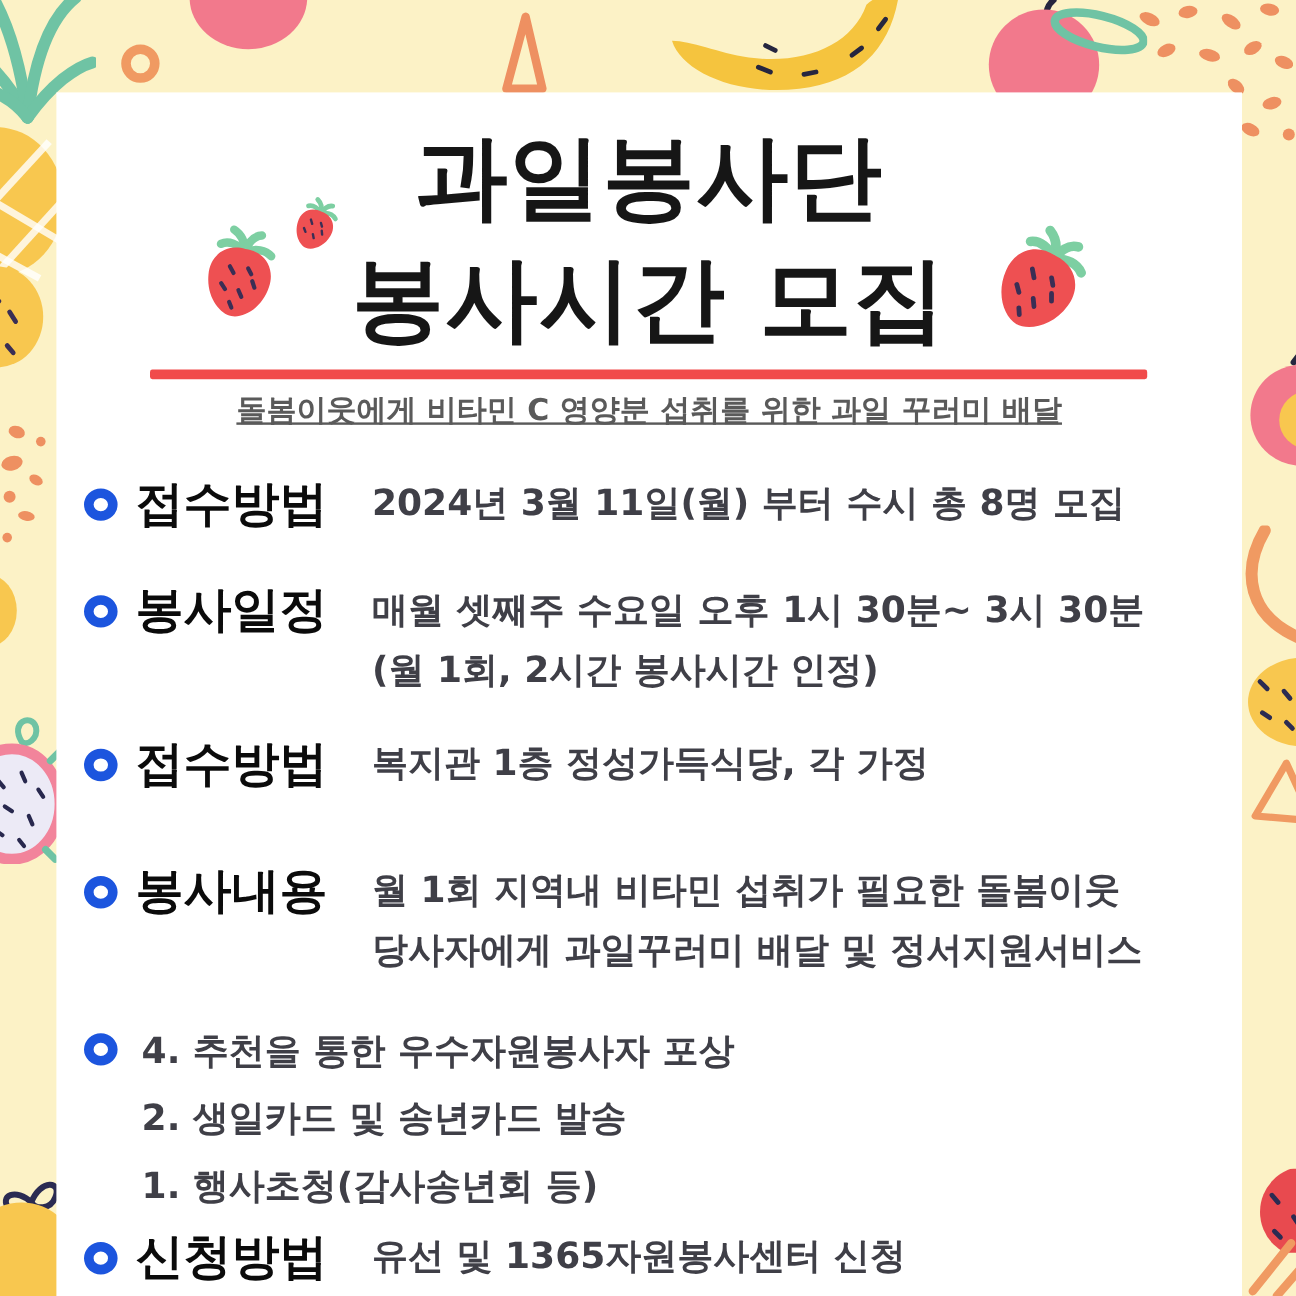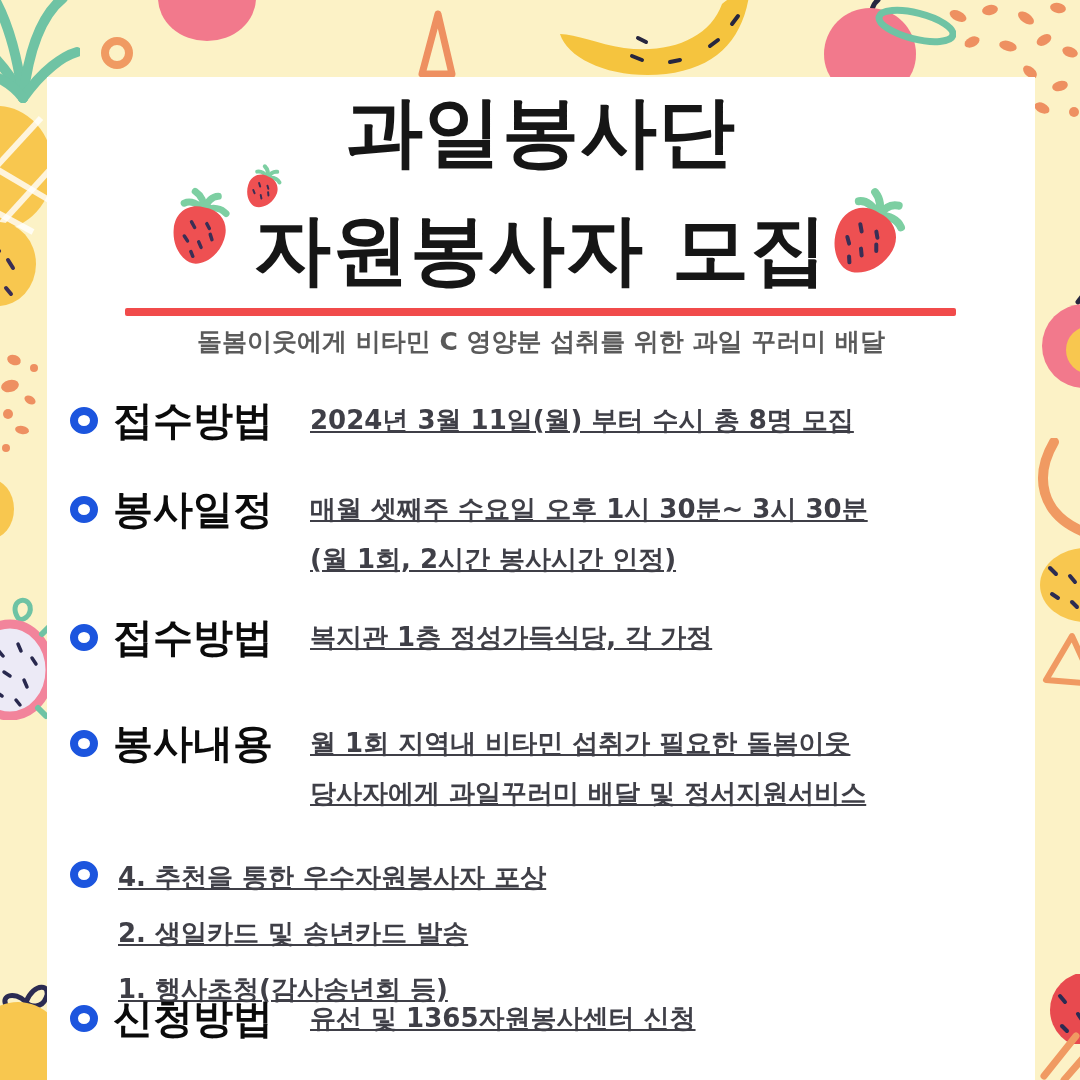--- a/index.html
+++ b/index.html
@@ -20,34 +20,35 @@
     background:var(--card-white,#FFFFFF);
   }
   .title-line{
     position:absolute;left:0;width:100%;
     text-align:center;
     font-size:77px;font-weight:800;
     color:var(--title-black,#161616);
     letter-spacing:1px;
     white-space:nowrap;
   }
-  .title-line.l1{top:4px;}
+  .title-line.l1{top:20px;}
   .title-line.l2{top:122px;}
   .straw{position:absolute;z-index:3;}
   .divider{
     position:absolute;left:78px;top:231px;
     width:831px;height:8px;border-radius:2px;
     background:var(--divider-red,#F14B4B);
   }
   .subtitle{
     position:absolute;left:0;top:248px;width:100%;
     text-align:center;
     font-size:25px;font-weight:600;
     color:var(--subtitle-gray,#5A5A5A);
     white-space:nowrap;
+    text-decoration:underline;
   }
   .row{
     position:absolute;left:23px;
     display:flex;align-items:flex-start;
     line-height:50px;
     white-space:nowrap;
   }
   .row.lh55{line-height:56px;}
   .bullet{
     flex:0 0 auto;
@@ -56,23 +57,22 @@
     border-radius:50%;
     margin-top:12px;
   }
   .label{
     flex:0 0 auto;
     margin-left:15px;width:197px;
     font-size:40px;font-weight:800;
     color:#0b0b0b;
   }
   .content{
-    font-size:26px;font-weight:800;
+    font-size:30px;font-weight:800;
     color:var(--content-dark,#3F3F47);
-    text-decoration:underline;
   }
   .content.indent{padding-left:20px;}
 </style>
 </head>
 <body>
 
 <div class="stage">
 
   <svg class="deco" style="left:-55px;top:-14px" width="135" height="250" viewBox="0 0 135 250">
     <g fill="none" stroke="#6FC3A4" stroke-width="10" stroke-linecap="round">
@@ -225,21 +225,21 @@
   <svg class="deco" style="left:1038px;top:1028px" width="56" height="52" viewBox="0 0 56 52">
     <g stroke="#F09A62" stroke-width="7" stroke-linecap="round" fill="none">
       <path d="M6,48 L38,8"></path>
       <path d="M26,52 L52,22"></path>
     </g>
   </svg>
 
   <div class="card">
 
     <div class="title-line l1">과일봉사단</div>
-    <div class="title-line l2">자원봉사자 모집</div>
+    <div class="title-line l2">봉사시간 모집</div>
 
     <svg class="straw" style="left:196px;top:88px;transform:rotate(24deg)" width="40" height="46" viewBox="0 0 100 115">
       <g fill="none" stroke="#7DCFA2" stroke-width="10" stroke-linecap="round">
         <path d="M50,30 C48,18 42,10 32,6"></path>
           <path d="M50,30 C52,16 58,8 66,6"></path>
         <path d="M50,30 C40,22 28,20 20,26"></path>
           <path d="M50,30 C62,22 74,22 82,28"></path>
       </g>
       <path d="M50,26 C74,24 90,42 87,65 C84,92 64,108 50,108 C36,108 16,92 13,65 C10,42 26,24 50,26 Z" fill="#EE5052"></path>
       <g stroke="#3A2E55" stroke-width="5" stroke-linecap="round">
@@ -326,21 +326,21 @@
 
     <div class="row lh55" style="top:772px">
       <span class="bullet"></span>
       <div class="content indent">
         <div>4. 추천을 통한 우수자원봉사자 포상</div>
         <div>2. 생일카드 및 송년카드 발송</div>
         <div>1. 행사초청(감사송년회 등)</div>
       </div>
     </div>
 
-    <div class="row" style="top:916px">
+    <div class="row" style="top:946px">
       <span class="bullet"></span>
       <span class="label">신청방법</span>
       <div class="content">
         <div>유선 및 1365자원봉사센터 신청</div>
       </div>
     </div>
 
   </div>
 </div>
 

